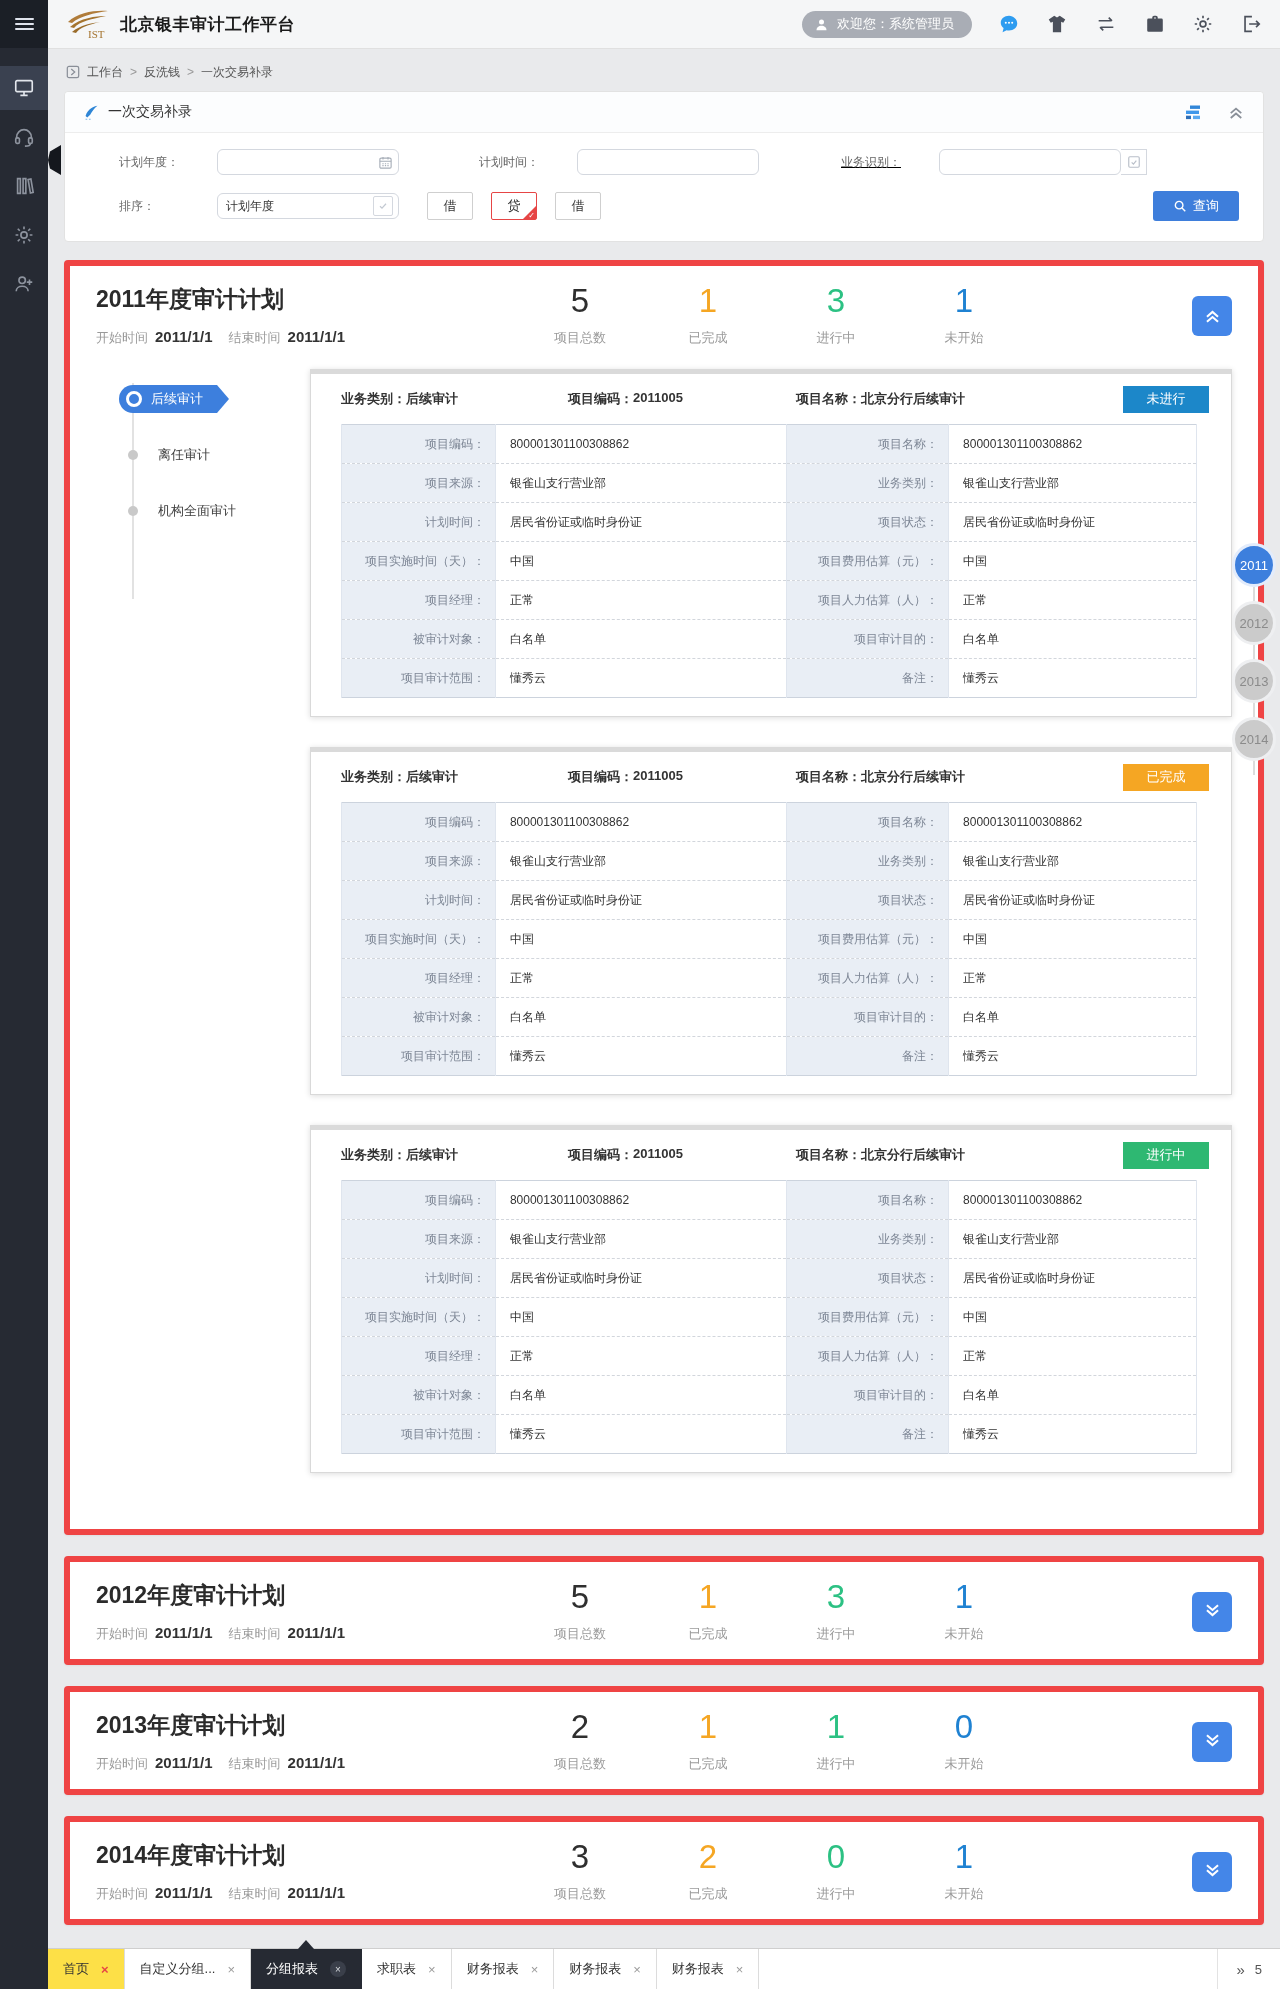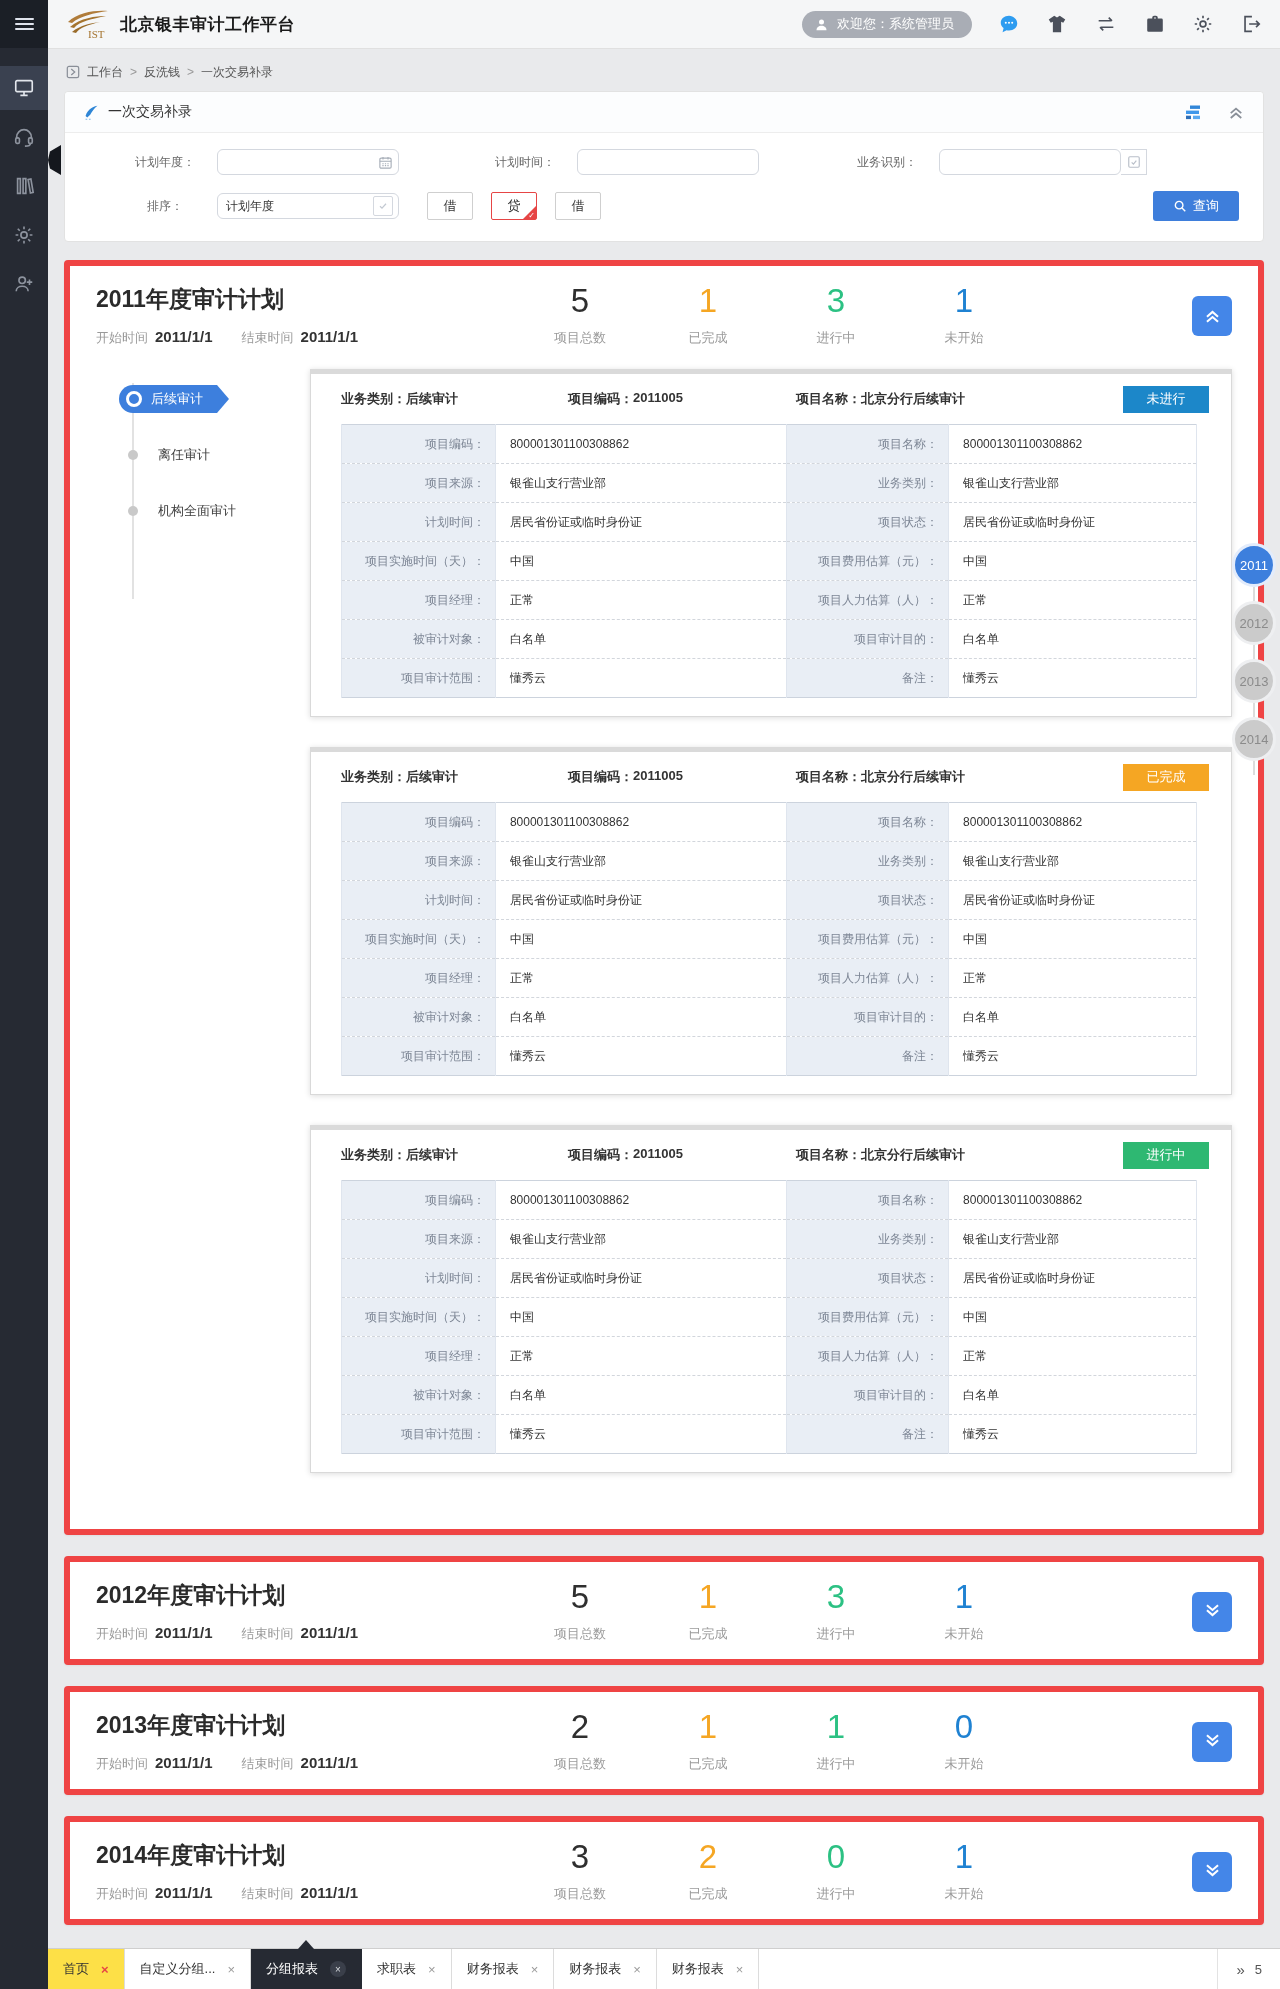--- a/index.html
+++ b/index.html
@@ -33,40 +33,40 @@
   .bc-item{cursor:pointer;}
 
   
   .search-panel{background:#fff;border:1px solid #e2e2e2;border-radius:4px;margin-bottom:18px;}
   .sp-header{height:40px;display:flex;align-items:center;padding:0 18px;border-bottom:1px solid #ededed;background:#fcfdfe;border-radius:4px 4px 0 0;}
   .sp-title{font-size:14px;color:#333;margin-left:8px;}
   .sp-tools{margin-left:auto;display:flex;align-items:center;gap:24px;}
   .sp-form{padding:16px 18px 20px;}
   .form-row{display:flex;align-items:center;}
   .form-row+.form-row{margin-top:16px;}
-  .flabel{width:92px;text-align:center;font-size:12px;color:#666;margin-right:6px;flex-shrink:0;}
+  .flabel{width:92px;text-align:left;font-size:12px;color:#666;margin-right:6px;flex-shrink:0;}
   .input-wrap{position:relative;display:flex;align-items:center;}
   .txt{width:182px;height:26px;border:1px solid #d4d8df;border-radius:6px;font-size:12px;color:#333;padding:0 26px 0 8px;box-sizing:border-box;background:#fff;font-family:"Liberation Sans",sans-serif;}
   .txt.no-ic{padding-right:8px;}
   .in-icon{position:absolute;right:6px;color:#a7aeb8;display:flex;pointer-events:auto;cursor:pointer;}
   .check-btn{width:26px;height:26px;border:1px solid #d4d8df;border-left:none;background:#fff;display:flex;align-items:center;justify-content:center;color:#b9bfc9;cursor:pointer;padding:0;}
-  .g1{margin-left:36px;} .g2{margin-left:80px;} .g3{margin-left:82px;}
+  .g1{margin-left:36px;} .g2{margin-left:80px;} .g3{margin-left:82px;text-decoration:underline;}
   .toggles{display:flex;align-items:center;margin-left:10px;}
   .toggle{min-width:46px;height:28px;margin-left:18px;background:#fff;border:1px solid #cfcfcf;border-radius:2px;font-size:13px;color:#333;position:relative;cursor:pointer;font-family:"Liberation Sans",sans-serif;}
   .toggle.selected{border-color:#e64545;}
   .toggle.selected::before{content:'';position:absolute;right:0;bottom:0;border-left:13px solid transparent;border-bottom:13px solid #e64545;}
   .toggle.selected::after{content:'✓';position:absolute;right:1px;bottom:-1px;color:#fff;font-size:8px;}
   .search-btn{margin-left:auto;margin-right:6px;width:86px;height:30px;background:#3e7edb;border:none;border-radius:3px;color:#fff;font-size:13px;display:flex;align-items:center;justify-content:center;gap:6px;cursor:pointer;font-family:"Liberation Sans",sans-serif;}
 
   
   .plan-card{background:#fff;border:6px solid #ef4444;border-radius:4px;box-shadow:0 1px 2px rgba(0,0,0,.05);margin-bottom:21px;}
   .plan-header{display:flex;align-items:center;padding:18px 26px 16px;}
   .plan-title-block{width:365px;flex-shrink:0;}
   .plan-title{font-size:23px;font-weight:bold;color:#2b2b2b;}
-  .plan-dates{display:flex;gap:29px;margin-top:13px;font-size:13px;color:#9a9a9a;align-items:flex-start;}
+  .plan-dates{display:flex;gap:16px;margin-top:13px;font-size:13px;color:#9a9a9a;align-items:flex-start;}
   .date-label{margin-right:7px;}
   .date-value{color:#333;font-size:15px;font-weight:bold;}
   .plan-stats{display:flex;flex:1;justify-content:flex-start;padding-left:55px;}
   .stat{width:128px;text-align:center;}
   .stat-num{font-size:33px;line-height:1.05;}
   .n-total{color:#2f2f2f;} .n-done{color:#f5a623;} .n-doing{color:#2cc183;} .n-todo{color:#1f82d2;}
   .stat-label{font-size:13px;color:#9a9a9a;margin-top:10px;}
   .chev-btn{width:40px;height:40px;margin-left:auto;border:none;border-radius:6px;background:#4486e8;color:#fff;display:flex;align-items:center;justify-content:center;cursor:pointer;}
 
   .plan-body{display:flex;padding:6px 26px 26px;}

